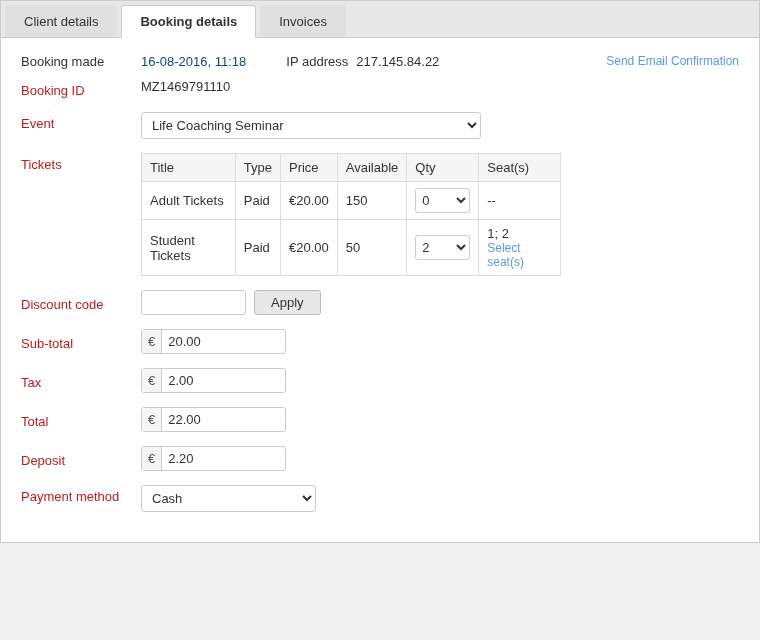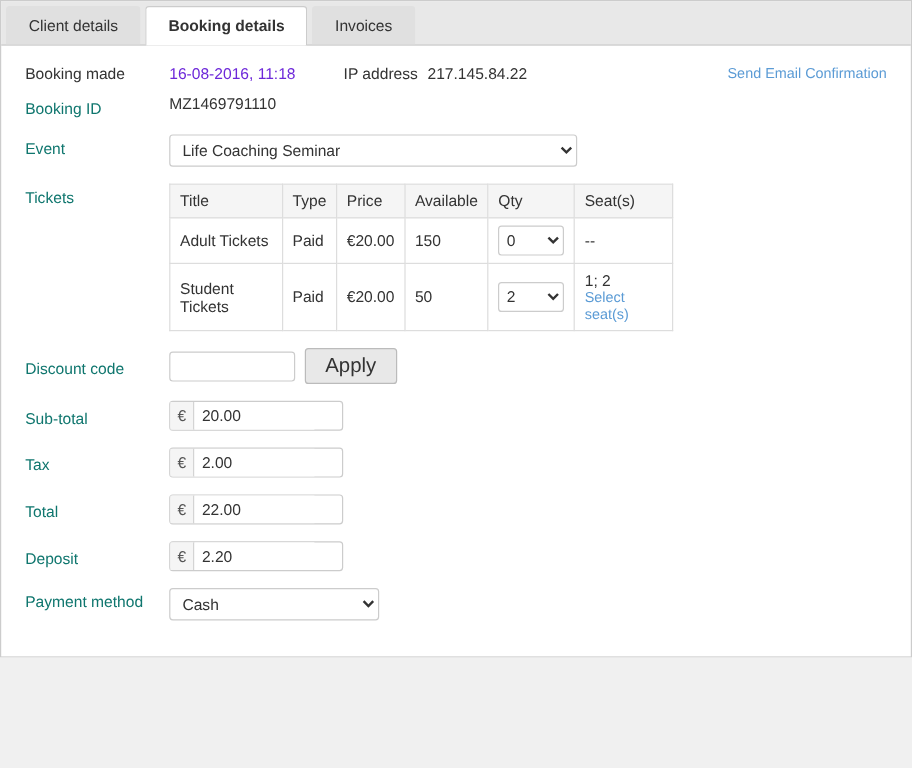--- a/index.html
+++ b/index.html
@@ -3,34 +3,34 @@
   <meta charset="utf-8">
   <style>
     * { box-sizing: border-box; margin: 0; padding: 0; font-family: Arial, sans-serif; font-size: 13px; color: #333; }
     body { background: #f0f0f0; }
     .container { width: 760px; background: #fff; border: 1px solid #ccc; }
     .tabs { display: flex; background: #e8e8e8; border-bottom: 1px solid #ccc; padding: 0; }
     .tab { padding: 8px 18px; cursor: pointer; border: 1px solid transparent; border-bottom: none; background: #e0e0e0; color: #333; margin-top: 4px; margin-left: 4px; border-radius: 3px 3px 0 0; }
     .tab.active { background: #fff; border-color: #ccc; color: #333; font-weight: bold; margin-bottom: -1px; z-index: 1; }
     .content { padding: 16px 20px; }
     .row { display: flex; align-items: flex-start; margin-bottom: 14px; }
-    .label { width: 120px; min-width: 120px; color: #0f766e; padding-top: 4px; font-size: 13px; }
+    .label { width: 120px; min-width: 120px; color: #b91c1c; padding-top: 4px; font-size: 13px; }
     .value { flex: 1; }
     .send-email-link { color: #5b9bd5; text-decoration: none; font-size: 12px; margin-left: auto; }
     .header-label { width: 120px; font-size: 13px; color: #333; }
-    .header-value { font-size: 13px; color: #6d28d9; }
+    .header-value { font-size: 13px; color: #0c4a6e; }
     .header-spacer { flex: 1; }
     .event-select { width: 340px; padding: 4px 6px; border: 1px solid #ccc; border-radius: 3px; background: #fff; font-size: 13px; }
     table { border-collapse: collapse; width: 420px; }
     table th { background: #f5f5f5; border: 1px solid #ddd; padding: 6px 8px; text-align: left; font-weight: normal; font-size: 13px; }
     table td { border: 1px solid #ddd; padding: 6px 8px; font-size: 13px; vertical-align: middle; }
     .qty-select { width: 55px; padding: 3px 2px; border: 1px solid #ccc; border-radius: 3px; background: #fff; font-size: 13px; }
     .seat-link { color: #5b9bd5; text-decoration: none; display: block; font-size: 12px; }
     .discount-input { width: 105px; padding: 4px 6px; border: 1px solid #ccc; border-radius: 3px; }
-    .apply-btn { padding: 4px 16px; background: #e8e8e8; border: 1px solid #bbb; border-radius: 3px; cursor: pointer; font-size: 17px; margin-left: 8px; }
+    .apply-btn { padding: 4px 16px; background: #e8e8e8; border: 1px solid #bbb; border-radius: 3px; cursor: pointer; font-size: 13px; margin-left: 8px; }
     .currency-input-wrap { display: flex; align-items: center; border: 1px solid #ccc; border-radius: 3px; width: 145px; background: #fff; }
     .currency-symbol { padding: 4px 6px; background: #f5f5f5; border-right: 1px solid #ccc; color: #555; font-size: 13px; }
     .currency-input { border: none; outline: none; padding: 4px 6px; width: 100px; font-size: 13px; background: #fff; }
     .payment-select { width: 175px; padding: 4px 6px; border: 1px solid #ccc; border-radius: 3px; background: #fff; font-size: 13px; }
     .ip-label { font-size: 13px; color: #333; }
     .ip-value { font-size: 13px; color: #333; }
     .top-row-container { display: flex; align-items: flex-start; margin-bottom: 10px; }
   </style>
 </head>
 <body>

